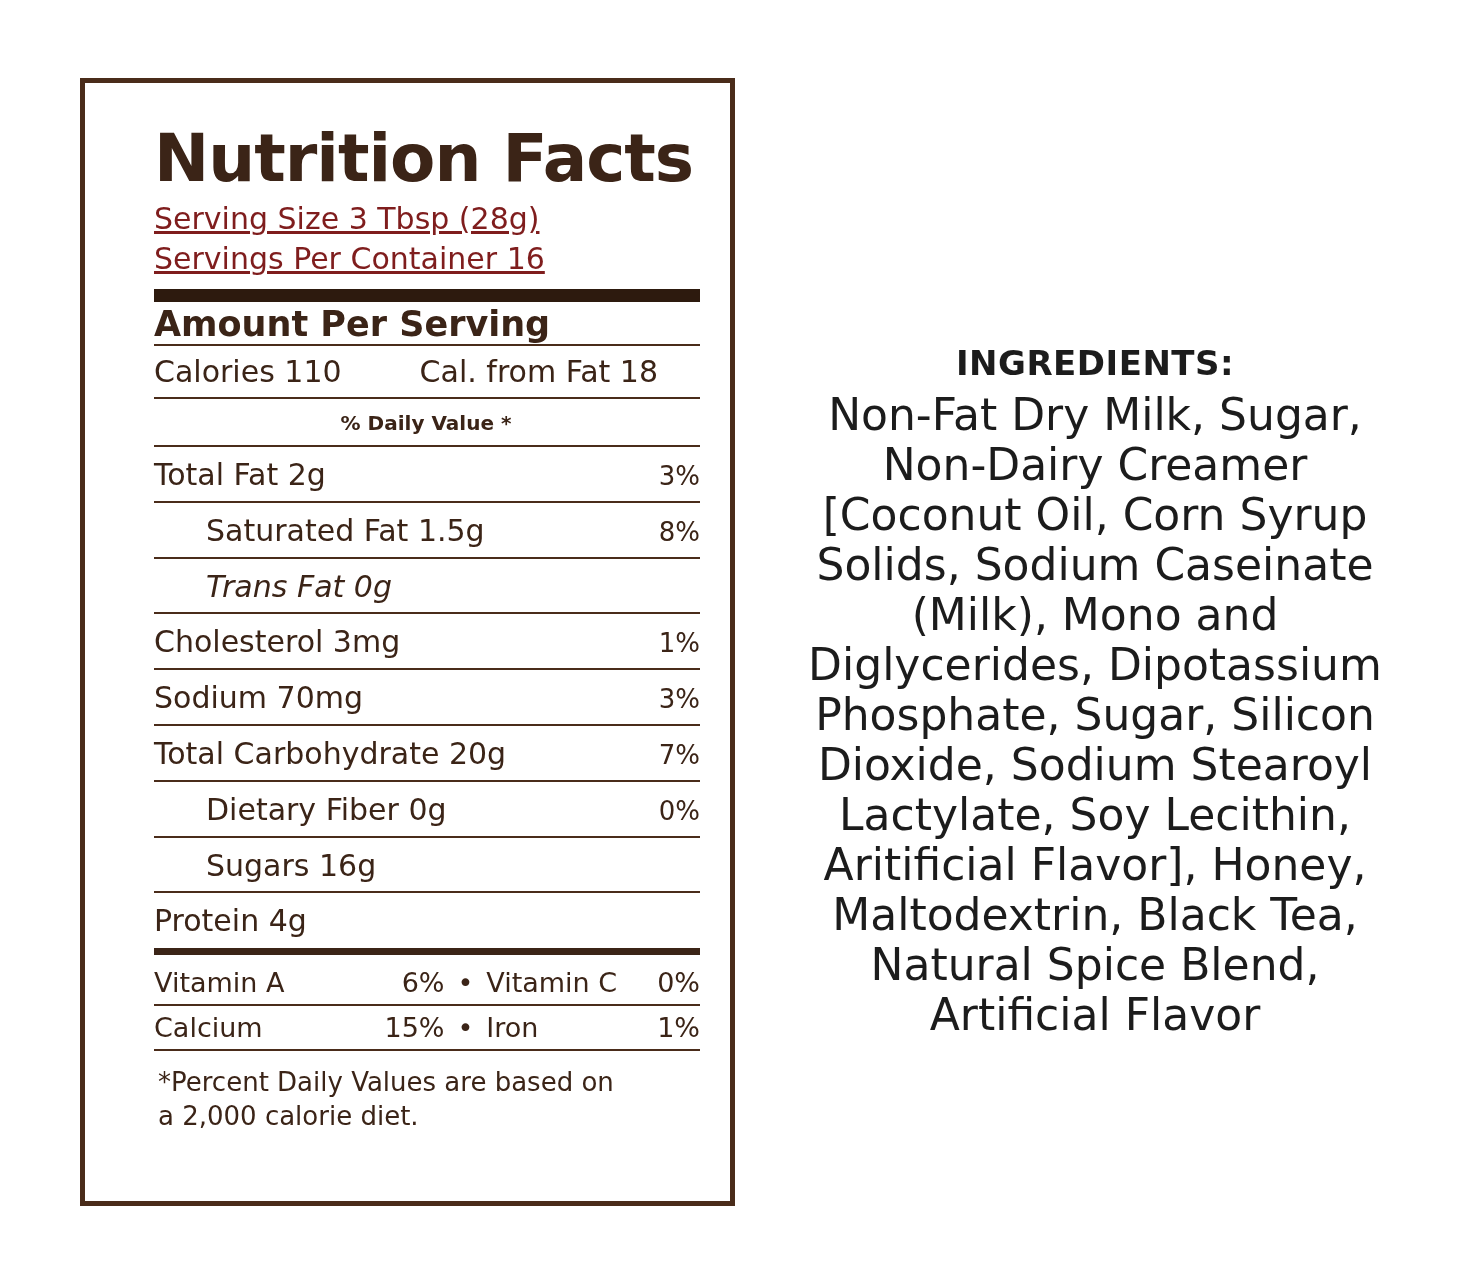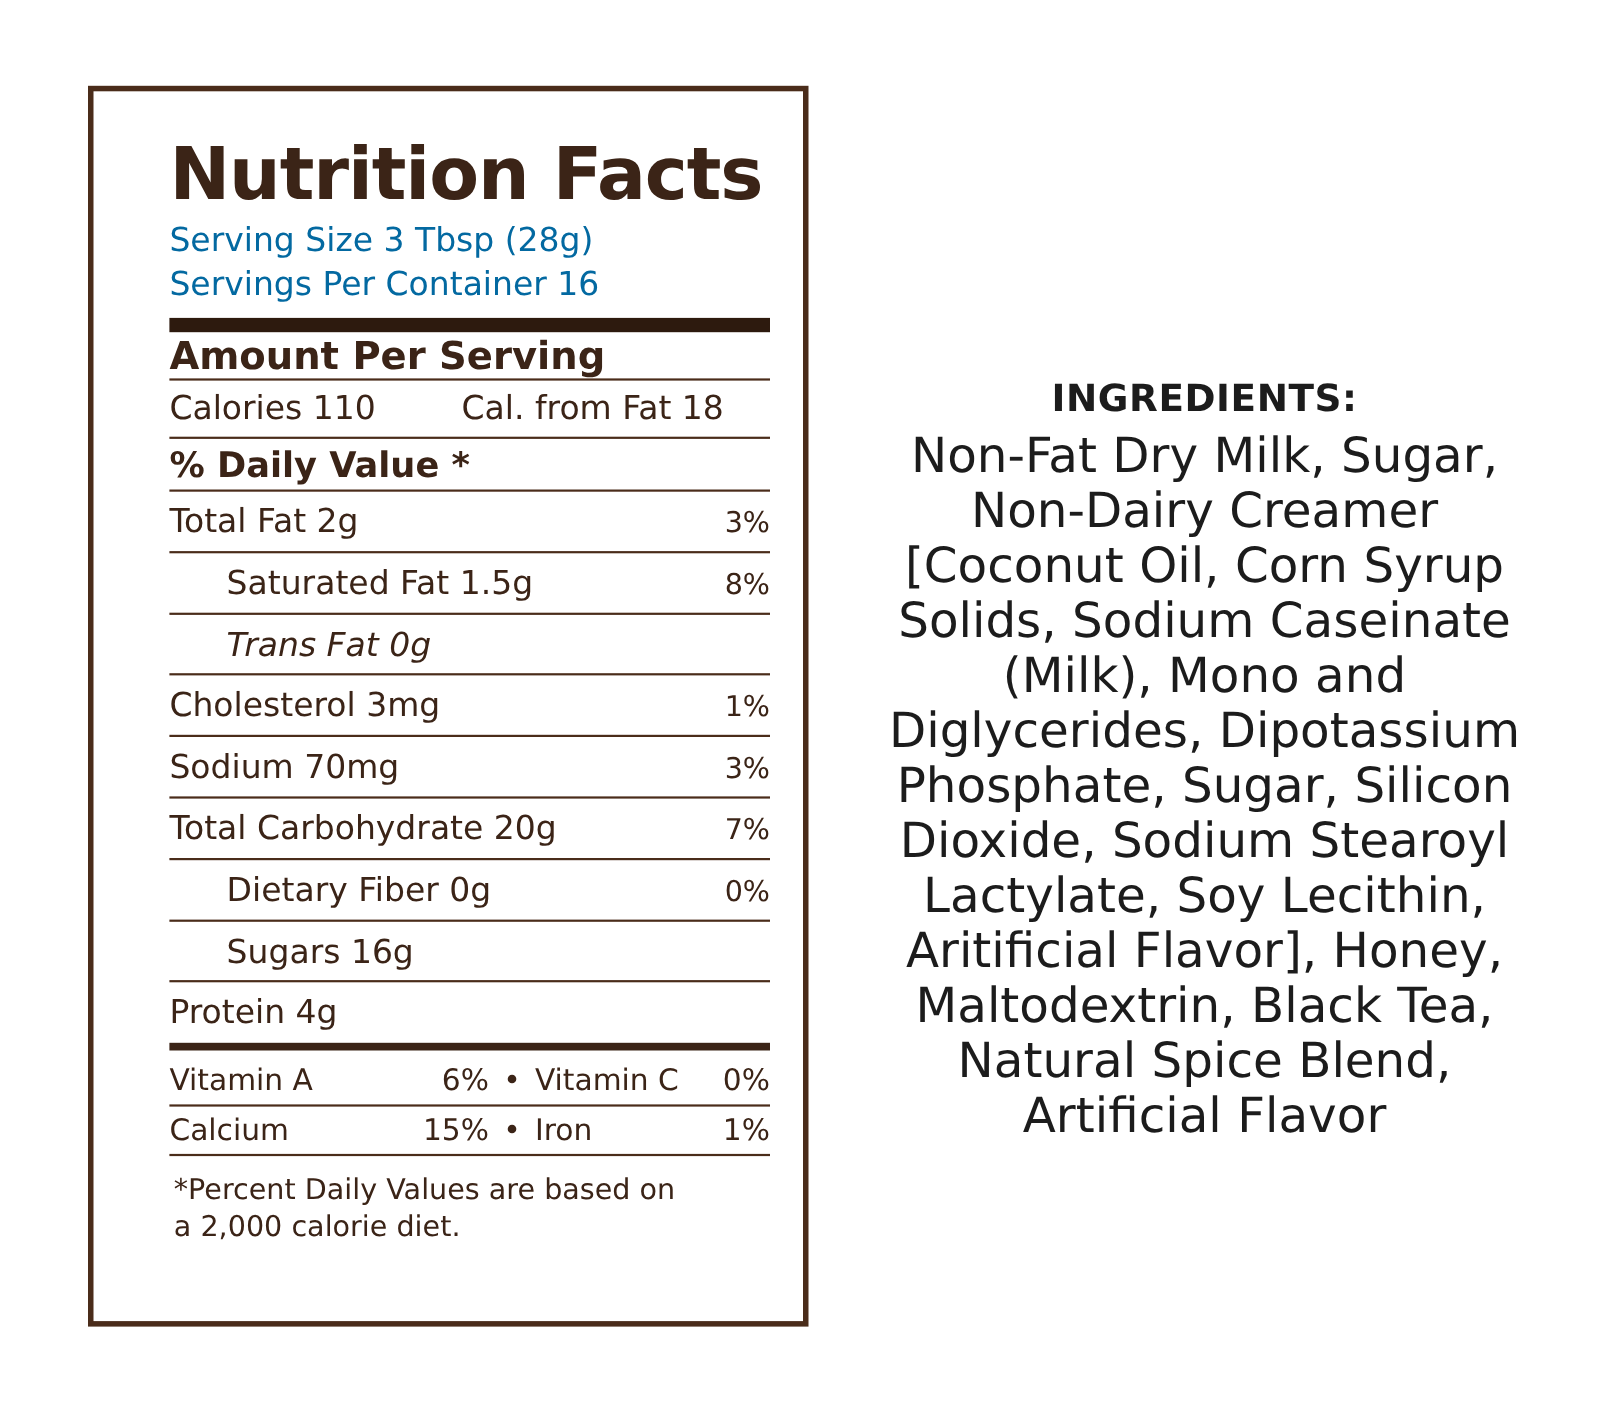--- a/index.html
+++ b/index.html
@@ -48,21 +48,22 @@
     line-height: 76px;
     letter-spacing: -1px;
     color: #3b2417;
     margin: 0 0 2px 0;
     white-space: nowrap;
   }
 
   .nf-serving {
     font-size: 30px;
     line-height: 40px;
-    color: #0369a1;
+    color: #7f1d1d;
+    text-decoration: underline;
   }
 
   .rule-thick {
     border-top: 13px solid #2d1a0e;
     margin-top: 10px;
   }
   .rule-med {
     border-top: 7px solid #3b2417;
     margin-top: 2px;
   }
@@ -82,22 +83,22 @@
     display: flex;
     align-items: baseline;
     font-size: 30px;
     line-height: 42px;
     padding: 5px 0 4px 0;
   }
   .cal-row .cal-left { flex: 0 0 auto; text-align: center; }
   .cal-row .cal-right { margin-left: 78px; }
 
   .dv-row {
-    text-align: left;
-    font-size: 32px;
+    text-align: center;
+    font-size: 20px;
     font-weight: bold;
     line-height: 36px;
     padding: 6px 0 4px 0;
     padding-right: 2px;
   }
 
   .nut-row {
     display: flex;
     align-items: baseline;
     justify-content: space-between;

